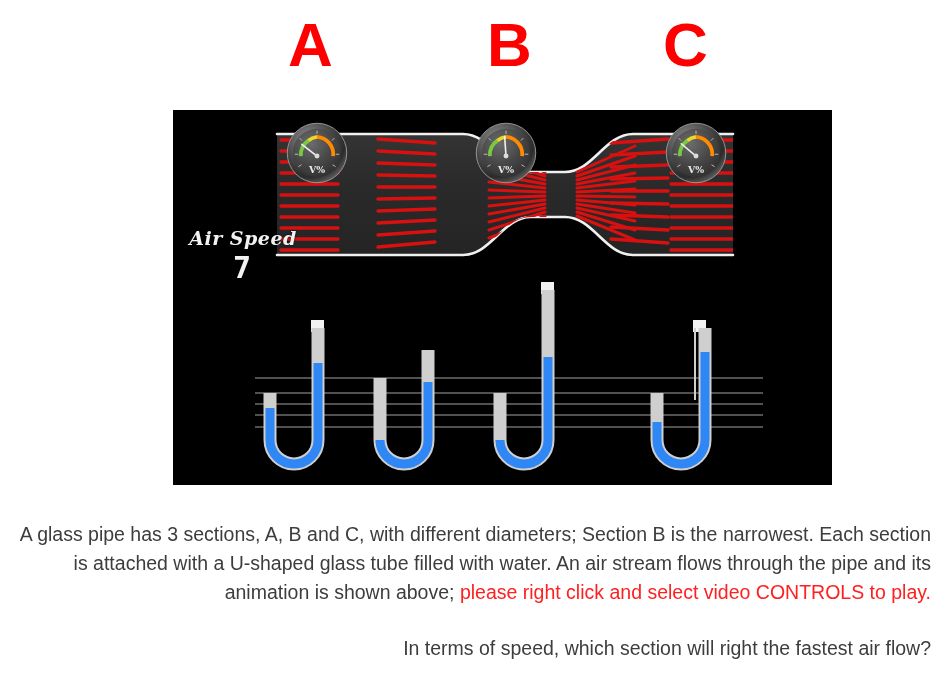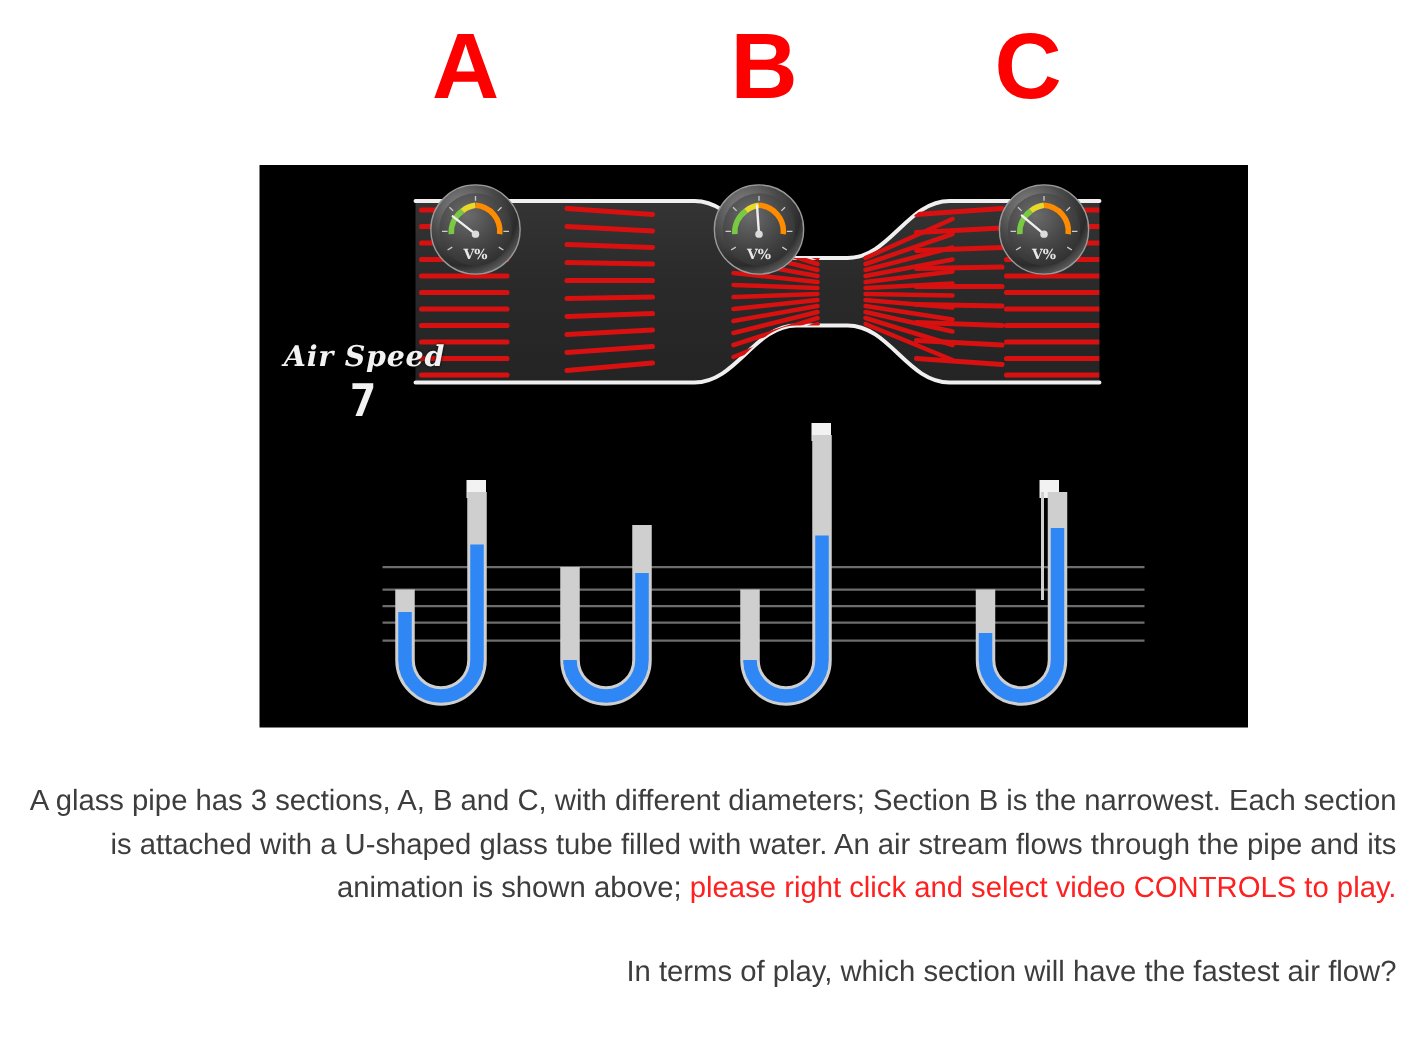--- a/index.html
+++ b/index.html
@@ -379,14 +379,14 @@
       </g>
       <circle cx="50" cy="55" r="4" fill="#dcdcdc"></circle>
       <text x="50" y="82" text-anchor="middle" font-family="DejaVu Serif, serif" font-size="15" font-weight="bold" fill="#e8e8e8">V%</text>
     </svg>
   </div>
 
 </div>
 
 <div id="prose">
   <p id="paragraph-1"><span>A glass pipe has 3 sections, A, B and C, with different diameters; Section B is the narrowest. Each section is attached with a U-shaped glass tube filled with water. An air stream flows through the pipe and its animation is shown above; </span><span class="hint">please right click and select video CONTROLS to play.</span></p>
-  <p id="paragraph-2">In terms of play, which section will have the fastest air flow?</p>
+  <p id="paragraph-2">In terms of speed, which section will right the fastest air flow?</p>
 </div>
 
 </body></html>

